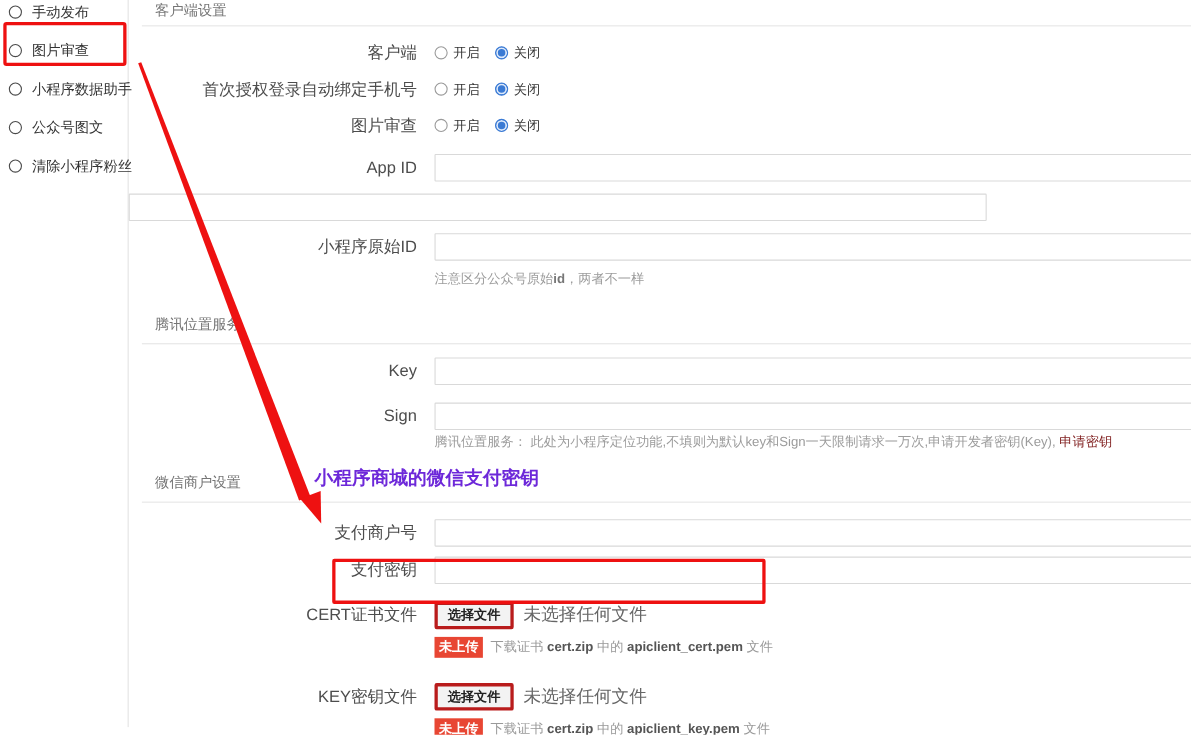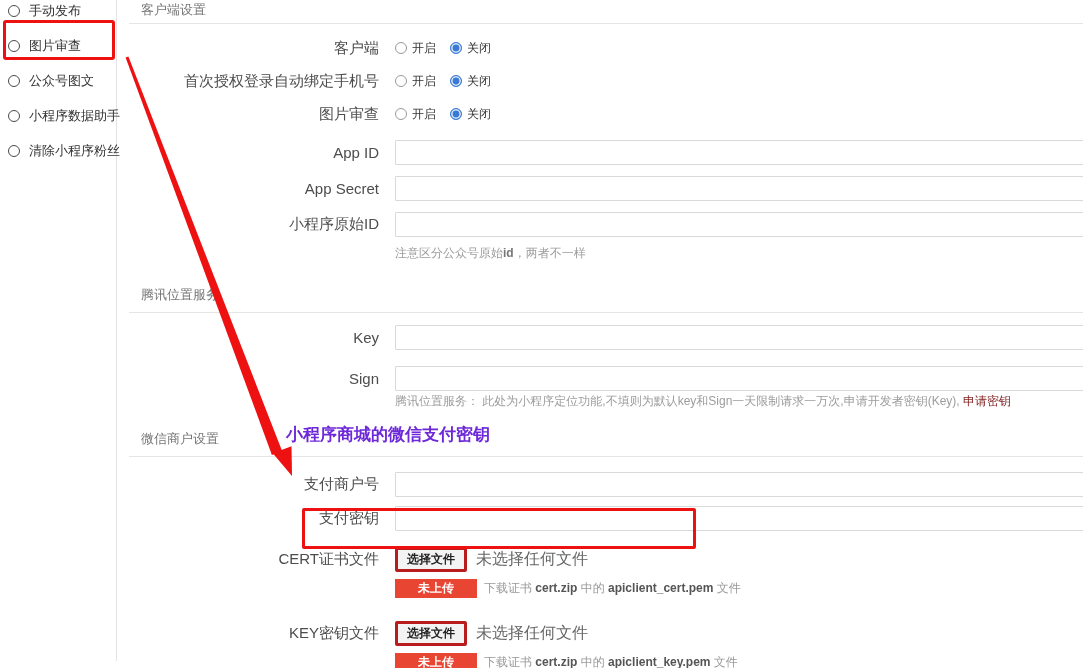--- a/index.html
+++ b/index.html
@@ -28,21 +28,21 @@
   .radio.checked{border:1px solid #3a7ad4;background:#3a7ad4;box-shadow:inset 0 0 0 1.6px #dde9fa;}
   .radio-text{font-size:12px;color:#333;}
   .hint-line{margin-left:278px;font-size:12px;color:#9c9c9c;line-height:14px;}
   .hint-line .link{color:#7f1d1d;cursor:pointer;}
   .hint-line b{color:#777;}
   
   .file-btn{display:inline-block;border:3px solid #b91c1c;border-radius:2px;background:#f3f3f3;
             font-size:12px;color:#222;font-weight:600;padding:2px 9px;line-height:15px;cursor:pointer;}
   .file-nofile{font-size:16px;color:#666;margin-left:9px;}
   .badge-line{margin-left:278px;display:flex;align-items:center;font-size:12px;color:#999;}
-  .badge{background:#e84633;color:#fff;font-weight:bold;font-size:12px;padding:1px 23px;margin-right:7px;}
+  .badge{background:#e84633;color:#fff;font-weight:bold;font-size:12px;padding:1px 4px;margin-right:7px;}
   .badge-line b{color:#555;}
   
   .overlay{position:absolute;left:0;top:0;width:1083px;height:668px;pointer-events:none;z-index:50;}
   .red-box1{position:absolute;left:3px;top:20px;width:106px;height:34px;border:3px solid #ee1111;border-radius:3px;}
   .red-box2{position:absolute;left:302px;top:508px;width:388px;height:35px;border:3px solid #ee1111;border-radius:2px;}
   .red-note{position:absolute;left:286px;top:423px;font-size:17px;font-weight:bold;color:#6d28d9;white-space:nowrap;}
   svg.arrow{position:absolute;left:0;top:0;}
 </style>
 </head>
 <body>
@@ -53,25 +53,25 @@
     <div class="sidebar-item">
       <span class="sb-circle"></span>
       <span class="sb-label">手动发布</span>
     </div>
     <div class="sidebar-item">
       <span class="sb-circle"></span>
       <span class="sb-label">图片审查</span>
     </div>
     <div class="sidebar-item">
       <span class="sb-circle"></span>
-      <span class="sb-label">公众号图文</span>
+      <span class="sb-label">小程序数据助手</span>
     </div>
     <div class="sidebar-item">
       <span class="sb-circle"></span>
-      <span class="sb-label">小程序数据助手</span>
+      <span class="sb-label">公众号图文</span>
     </div>
     <div class="sidebar-item">
       <span class="sb-circle"></span>
       <span class="sb-label">清除小程序粉丝</span>
     </div>
   </div>
 
   <div class="main">
 
     <div class="section-title" style="margin-top:2px;">客户端设置</div>
@@ -118,21 +118,20 @@
         </span>
       </div>
     </div>
 
     <div class="row" style="margin-top:15px;">
       <div class="row-label">App ID</div>
       <input class="txt-input" type="text" value="" style="">
     </div>
 
     <div class="row" style="margin-top:11px;">
-      <div class="row-label">App Secret</div>
       <input class="txt-input" type="text" value="" style="">
     </div>
 
     <div class="row" style="margin-top:11px;">
       <div class="row-label">小程序原始ID</div>
       <input class="txt-input" type="text" value="" style="">
     </div>
     <div class="hint-line" style="margin-top:9px;"><span>注意区分公众号原始</span><b>id</b><span>，两者不一样</span></div>
 
     <div class="section-title" style="margin-top:27px;">腾讯位置服务</div>

